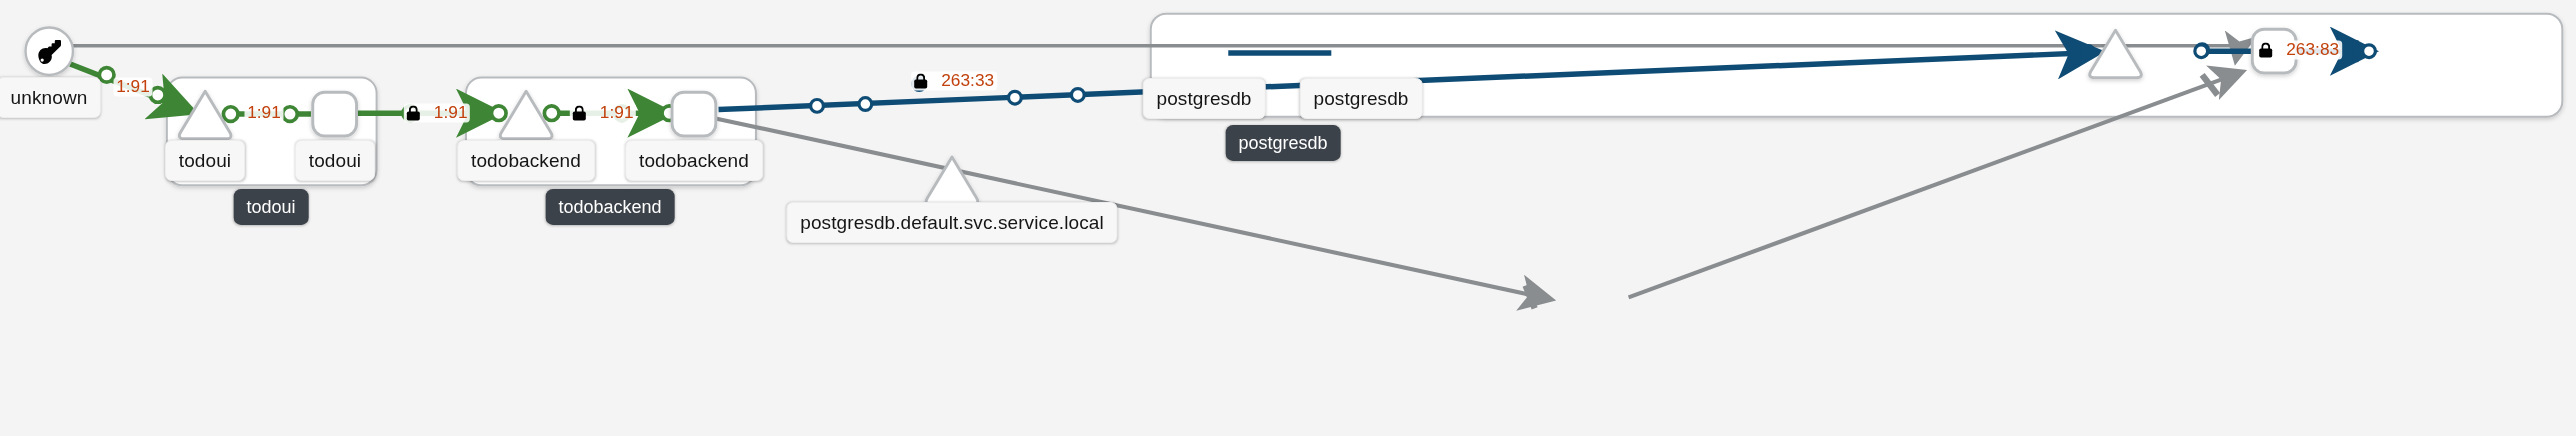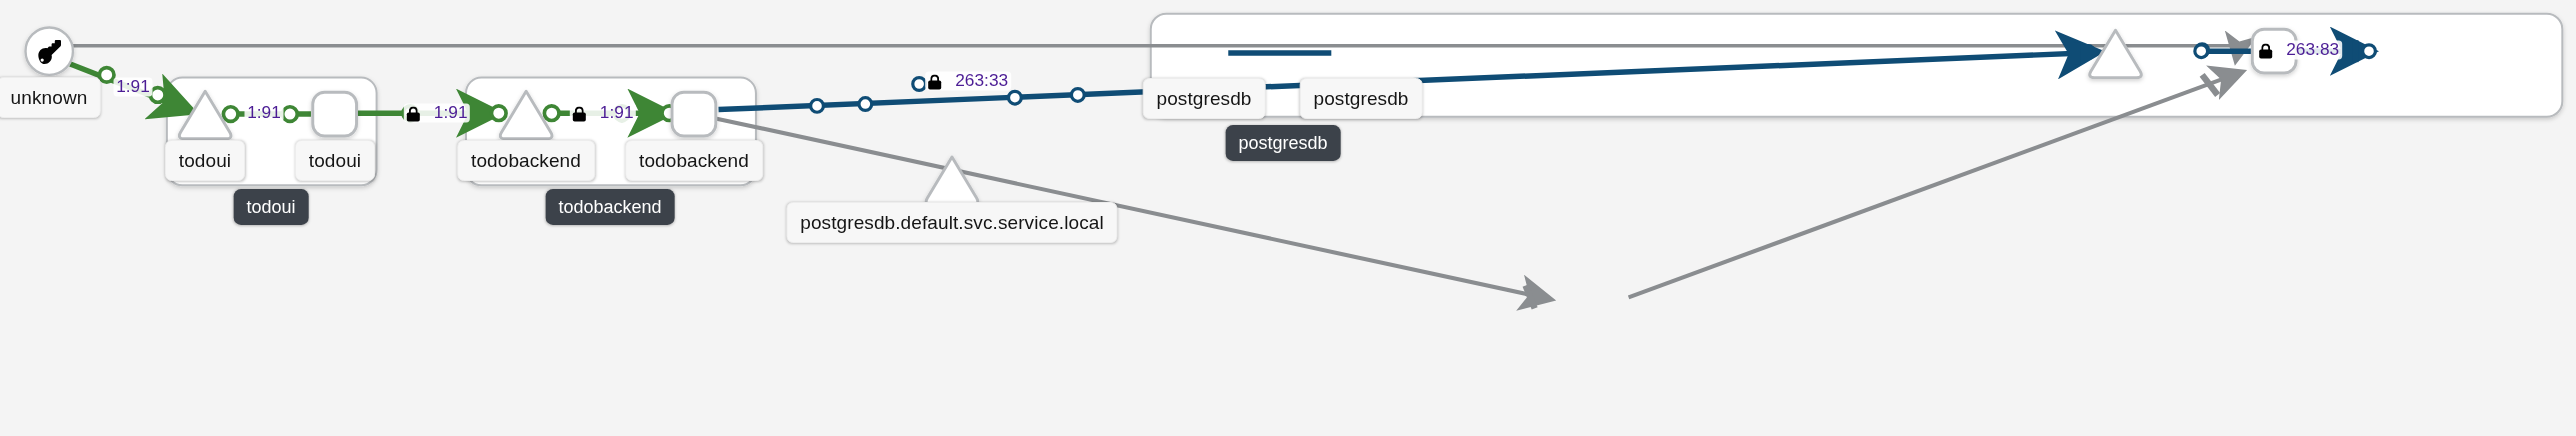--- a/index.html
+++ b/index.html
@@ -37,28 +37,28 @@
     line-height:1;
     padding:9px 12.8px;
     white-space:nowrap;
     box-shadow:0 0.9px 2.7px rgba(0,0,0,.25);
     transform:translateX(-50%);
   }
   
   .edge-label{
     position:absolute;
     display:flex;
-    align-items:flex-end;
+    align-items:center;
     gap:11px;
     background:rgba(255,255,255,.88);
     border-radius:3.6px;
     padding:0.9px 2.7px;
     font-size:17.3px;
     line-height:1;
-    color:#4c1d95;
+    color:#c2410c;
     white-space:nowrap;
     transform:translate(-50%,-50%);
   }
   .edge-label .lockglyph{
     display:inline-block;
     width:13.7px;height:15.5px;
     position:relative;
     margin-right:2.7px;
   }
   .edge-label .lockglyph::before{
@@ -214,21 +214,21 @@
   <span>1:91</span>
 </div>
 <div class="edge-label" style="left:437px;top:113px;">
   <span class="lockglyph"></span>
   <span>1:91</span>
 </div>
 <div class="edge-label" style="left:603px;top:113px;">
   <span class="lockglyph"></span>
   <span>1:91</span>
 </div>
-<div class="edge-label" style="left:954px;top:81px;margin-left:14px;">
+<div class="edge-label" style="left:954px;top:81px;">
   <span class="lockglyph"></span>
   <span>263:33</span>
 </div>
 <div class="edge-label" style="left:2299px;top:50px;">
   <span class="lockglyph"></span>
   <span>263:83</span>
 </div>
 
 <span class="sr">Kiali service mesh traffic graph</span>
 

